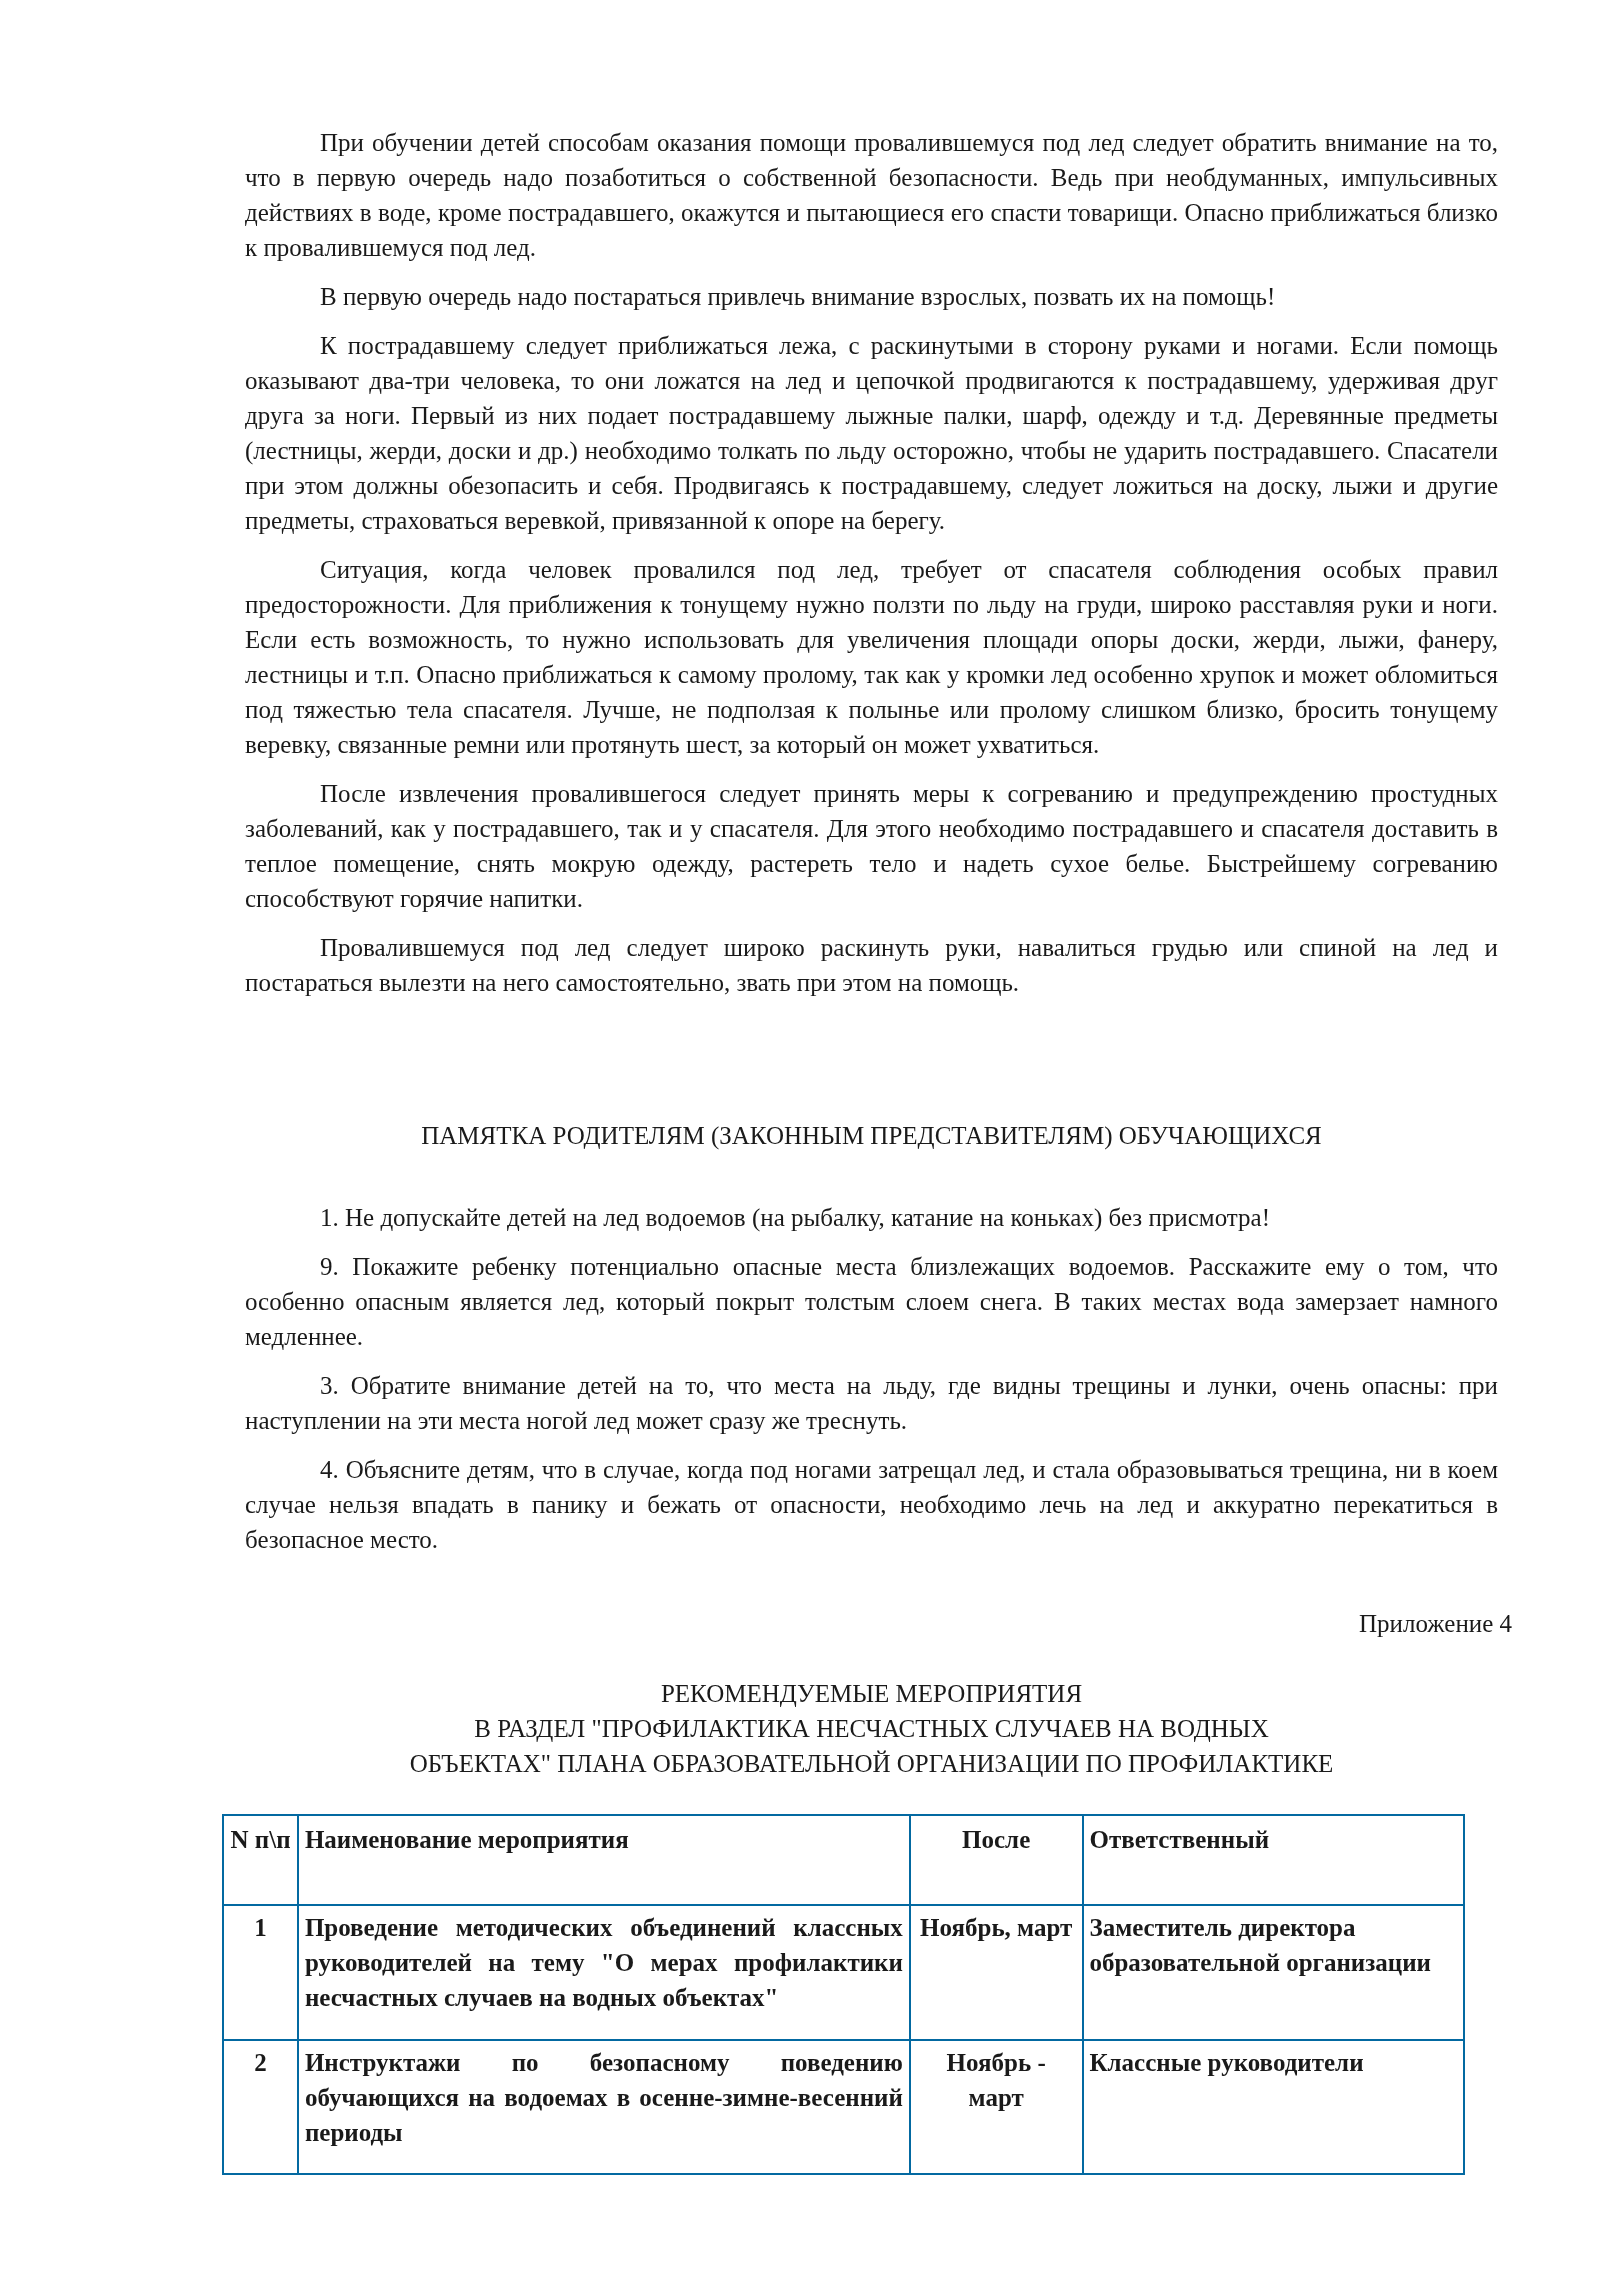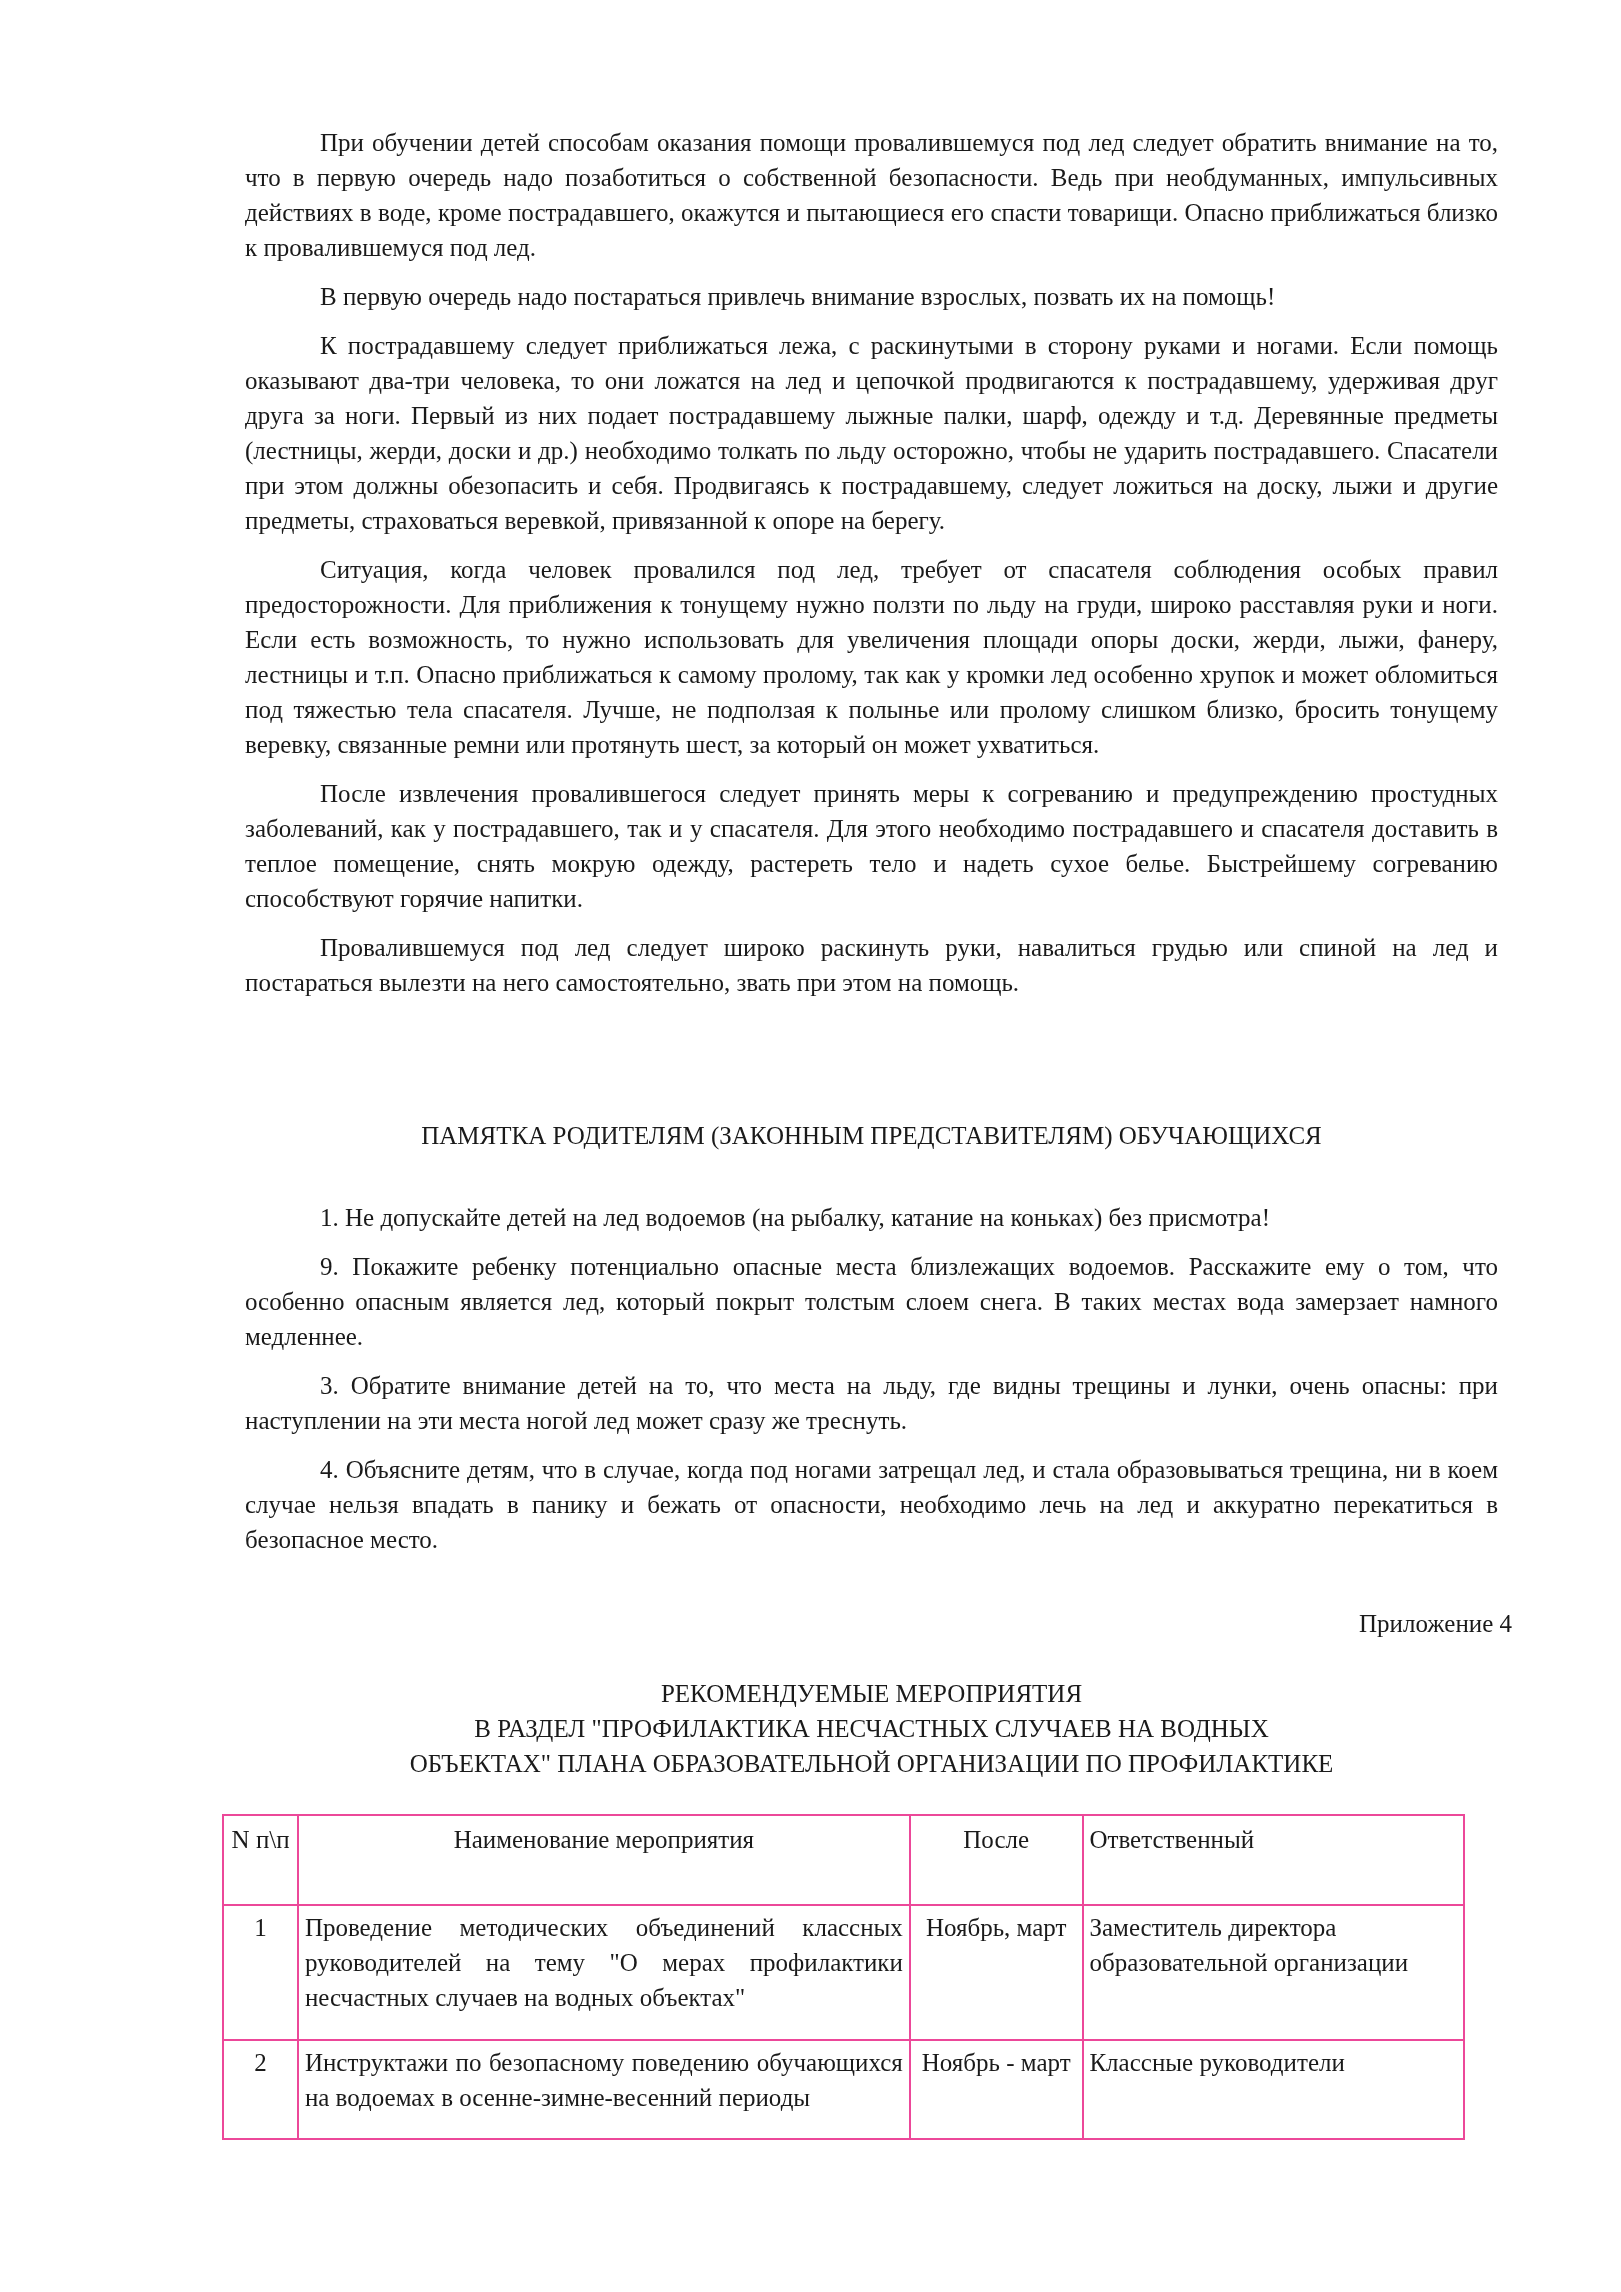--- a/index.html
+++ b/index.html
@@ -16,21 +16,21 @@
   .gap-title3 { height: 35px; }
   .gap-list { height: 33px; }
   .gap-annex4 { height: 35px; }
   .gap-title4 { height: 35px; }
   .gap-table { height: 33px; }
   table.measures {
     border-collapse: collapse; margin-left: -8.8px; width: 1243px;
     font-size: 25px; line-height: 35px;
   }
   table.measures td, table.measures th {
-    border: 2px solid #ec4899; vertical-align: top; font-weight: normal;
+    border: 2px solid #0369a1; vertical-align: top; font-weight: bold;
     padding: 3.9px 5.9px 23.5px 5.9px;
   }
   table.measures th { padding-top: 5.9px; }
   .c-num { width: 61px; text-align: center; }
   .c-name { width: 598px; text-align: justify; }
   .c-date { width: 159px; text-align: center; }
   .c-resp { text-align: left; }
   th.c-resp { text-align: left; margin-left: 36px; }
   .hdr-row th { height: 59px; }
 </style>
@@ -63,21 +63,21 @@
     <p class="center">РЕКОМЕНДУЕМЫЕ МЕРОПРИЯТИЯ</p>
     <p class="center">В РАЗДЕЛ "ПРОФИЛАКТИКА НЕСЧАСТНЫХ СЛУЧАЕВ НА ВОДНЫХ</p>
     <p class="center">ОБЪЕКТАХ" ПЛАНА ОБРАЗОВАТЕЛЬНОЙ ОРГАНИЗАЦИИ ПО ПРОФИЛАКТИКЕ</p>
   </div>
   <div class="gap-table"></div>
 
   <table class="measures">
     <tbody>
         <tr class="hdr-row">
       <th class="c-num">N п\п</th>
-      <th class="c-name" style="text-align:center">Наименование мероприятия</th>
+      <th class="c-name" style="">Наименование мероприятия</th>
       <th class="c-date">После</th>
       <th class="c-resp">Ответственный</th>
     </tr>
     <tr>
       <td class="c-num">1</td>
       <td class="c-name">Проведение методических объединений классных руководителей на тему "О мерах профилактики несчастных случаев на водных объектах"</td>
       <td class="c-date">Ноябрь, март</td>
       <td class="c-resp">Заместитель директора образовательной организации</td>
     </tr>
     <tr>

